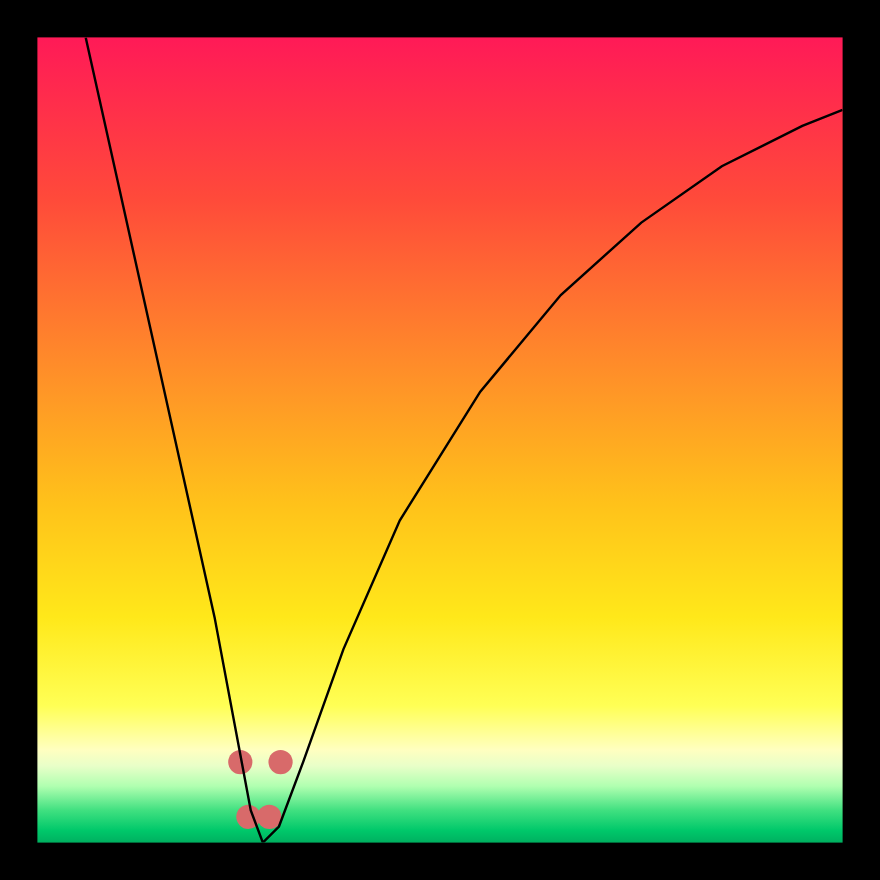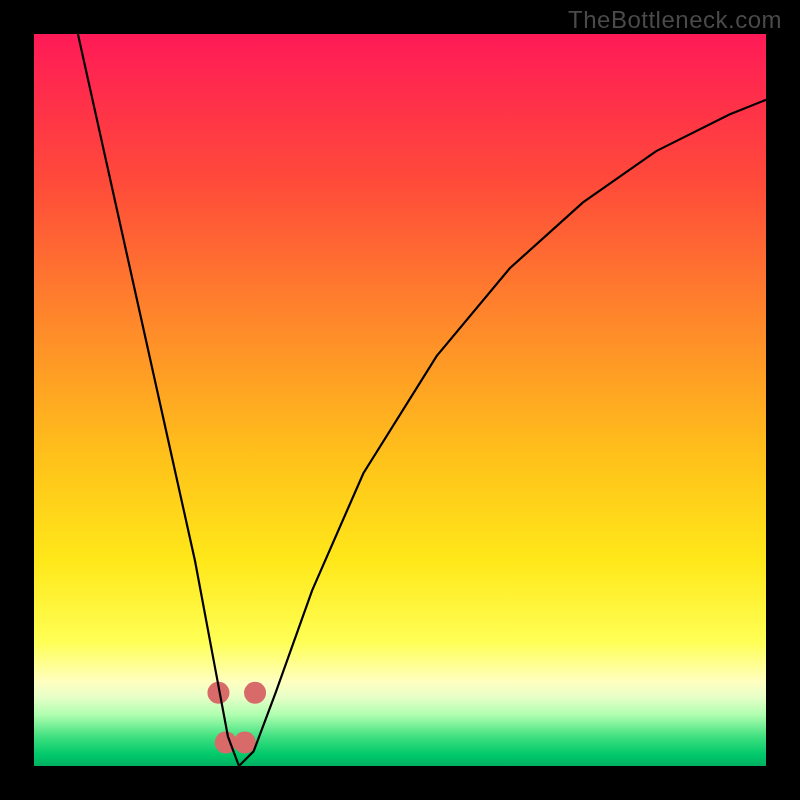--- a/index.html
+++ b/index.html
@@ -29,21 +29,20 @@
   svg {
     position: absolute;
     top: 0;
     left: 0;
   }
 </style>
 </head>
 <body>
 
 <div class="container">
-  <div class="watermark">TheBottleneck.com</div>
   <svg id="chart-svg" width="800" height="800">
     <defs>
       <linearGradient id="bg-grad" x1="0" y1="0" x2="0" y2="1">
           <stop offset="0%" stop-color="#ff1a57"></stop>
           <stop offset="20%" stop-color="#ff4a3a"></stop>
           <stop offset="40%" stop-color="#ff8a2a"></stop>
           <stop offset="57.99999999999999%" stop-color="#ffc21a"></stop>
           <stop offset="72%" stop-color="#ffe81a"></stop>
           <stop offset="83%" stop-color="#ffff55"></stop>
           <stop offset="88.5%" stop-color="#ffffc0"></stop>

